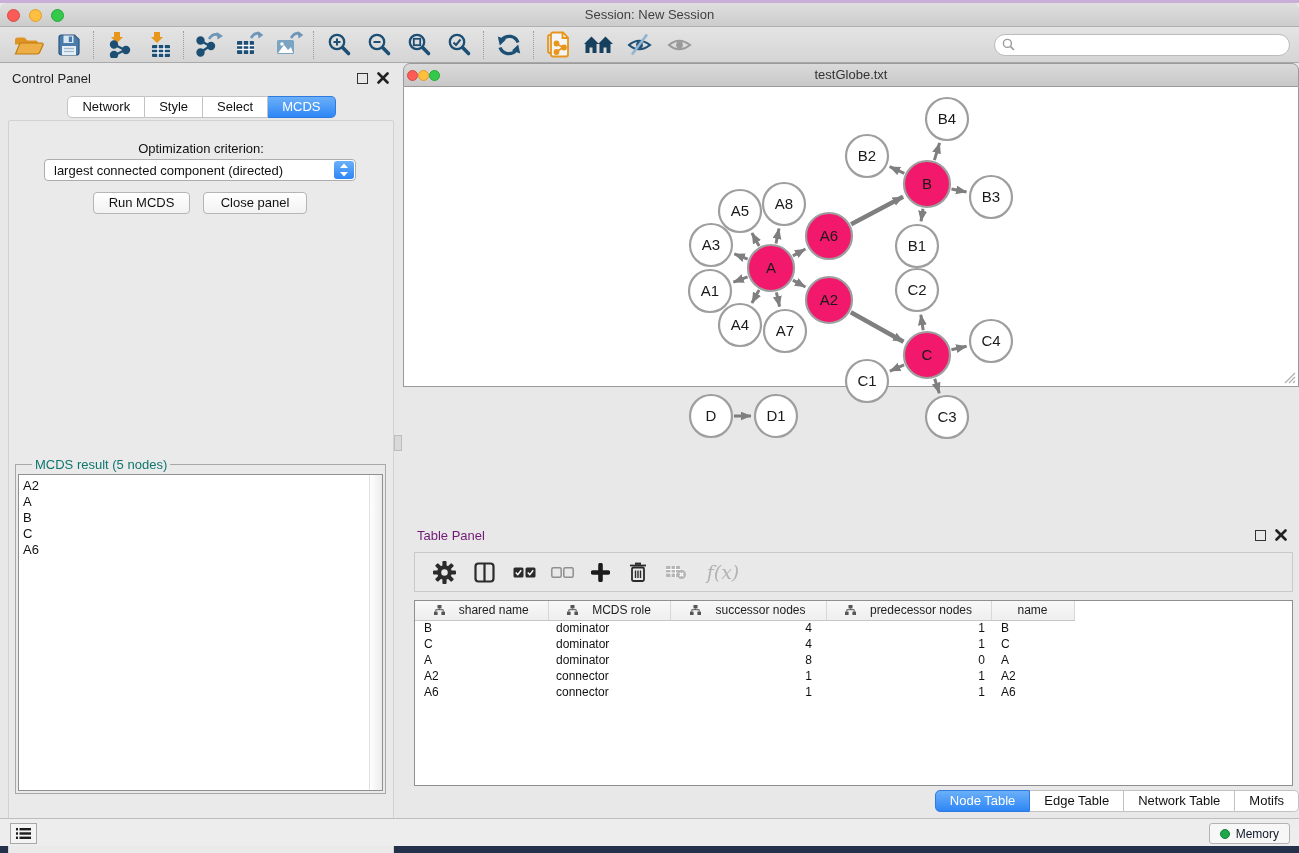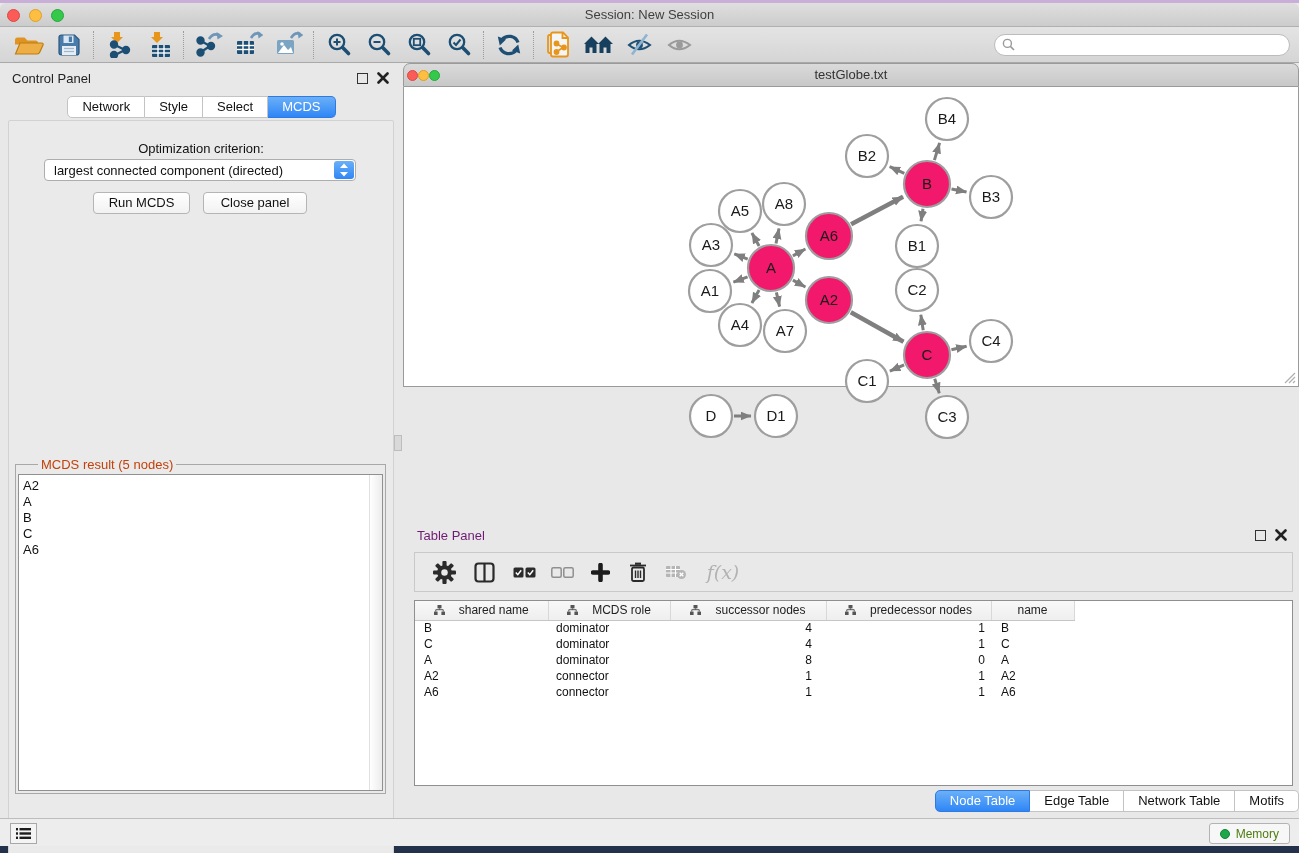--- a/index.html
+++ b/index.html
@@ -35,21 +35,21 @@
   .seg .tab:first-child{border-left:1px solid #c3c3c3;border-radius:5px 0 0 5px}
   .seg .tab:last-child{border-radius:0 5px 5px 0}
   .seg .tab.active{background:linear-gradient(#6bb0f8,#2e86f6);border-color:#2e7ae0;color:#fff}
   .cp-body{position:absolute;left:8px;top:57px;width:386px;height:772px;background:#eaeaea;border:1px solid #d2d2d2;border-radius:2px}
   .opt-label{position:absolute;left:0;top:20px;width:100%;text-align:center;font-size:13px;color:#111}
   .combo{position:absolute;left:35px;top:38px;width:312px;height:22px;background:#fff;border:1px solid #adadad;border-radius:4px;display:flex;align-items:center}
   .combo .val{flex:1;padding-left:9px;font-size:13px;color:#111;white-space:nowrap;overflow:hidden}
   .combo .step{width:20px;height:18px;margin-right:1px;border-radius:3px;background:linear-gradient(#6bb0f8,#2e86f6);display:flex;align-items:center;justify-content:center}
   .btn{position:absolute;height:22px;background:linear-gradient(#ffffff,#f2f2f2);border:1px solid #b5b5b5;border-radius:4px;font-size:13px;color:#111;text-align:center;line-height:20px}
   .mcds-fieldset{position:absolute;left:6px;top:336px;width:371px;height:337px;border:1px solid #a8a8a8;padding:2px;background:transparent}
-  .mcds-fieldset legend{font-size:13px;color:#c2410c;padding:0 3px;margin-left:20px}
+  .mcds-fieldset legend{font-size:13px;color:#0f766e;padding:0 3px;margin-left:14px}
   .mcds-list{position:relative;width:100%;height:100%;background:#fff;border:1px solid #909090;overflow:hidden;padding:3px 0 0 4px}
   .mcds-list .list-item{font-size:13px;line-height:16px;color:#111}
   .mcds-scroll{position:absolute;right:0;top:0;width:13px;height:100%;background:linear-gradient(to right,#ffffff,#ececec);border-left:1px solid #e0e0e0}
   .split-handle{position:absolute;left:394px;top:432px;width:8px;height:16px;background:#d9d9d9;border:1px solid #bdbdbd}
 
   
   .net-window{position:absolute;left:403px;top:60px;width:896px;height:452px}
   .nw-titlebar{height:24px;background:linear-gradient(#dadada,#c8c8c8);border:1px solid #9a9a9a;border-radius:7px 7px 0 0;position:relative}
   .nw-titlebar .tl{width:11px;height:11px;top:6px}
   .nw-title{text-align:center;line-height:22px;font-size:13px;color:#333}
@@ -72,21 +72,21 @@
   td.c0,th.c0{width:133px}  td.c1,th.c1{width:122px}  td.c2,th.c2{width:156px}
   td.c3,th.c3{width:165px}  td.c4,th.c4{width:83px}
   td.c0{padding-left:9px} td.c1{padding-left:8px}
   td.c2{text-align:right;padding-right:14px} td.c3{text-align:right;padding-right:6px}
   td.c4{padding-left:10px}
   .tp-tabs{position:absolute;left:0;top:272px;width:100%;display:flex;justify-content:flex-end}
 
   
   .statusbar{position:absolute;left:0;top:815px;width:100%;height:28px;background:#ededed;border-top:1px solid #bdbdbd}
   .sb-left-btn{position:absolute;left:10px;top:4px;width:27px;height:21px;background:#f4f4f4;border:1px solid #a8a8a8;display:flex;align-items:center;justify-content:center}
-  .memory-btn{position:absolute;right:9px;top:4px;height:21px;padding:0 10px;background:#f7f7f7;border:1px solid #b3b3b3;border-radius:3px;display:flex;align-items:center;gap:6px;font-size:12px;color:#4d7c0f}
+  .memory-btn{position:absolute;right:9px;top:4px;height:21px;padding:0 10px;background:#f7f7f7;border:1px solid #b3b3b3;border-radius:3px;display:flex;align-items:center;gap:6px;font-size:12px;color:#0f172a}
   .memory-dot{width:10px;height:10px;border-radius:50%;background:#1ea64a;border:1px solid #15813a}
 </style>
 </head>
 <body>
 
 <div class="strip-top"></div>
 
 <div class="app">
 
   <div class="titlebar">

